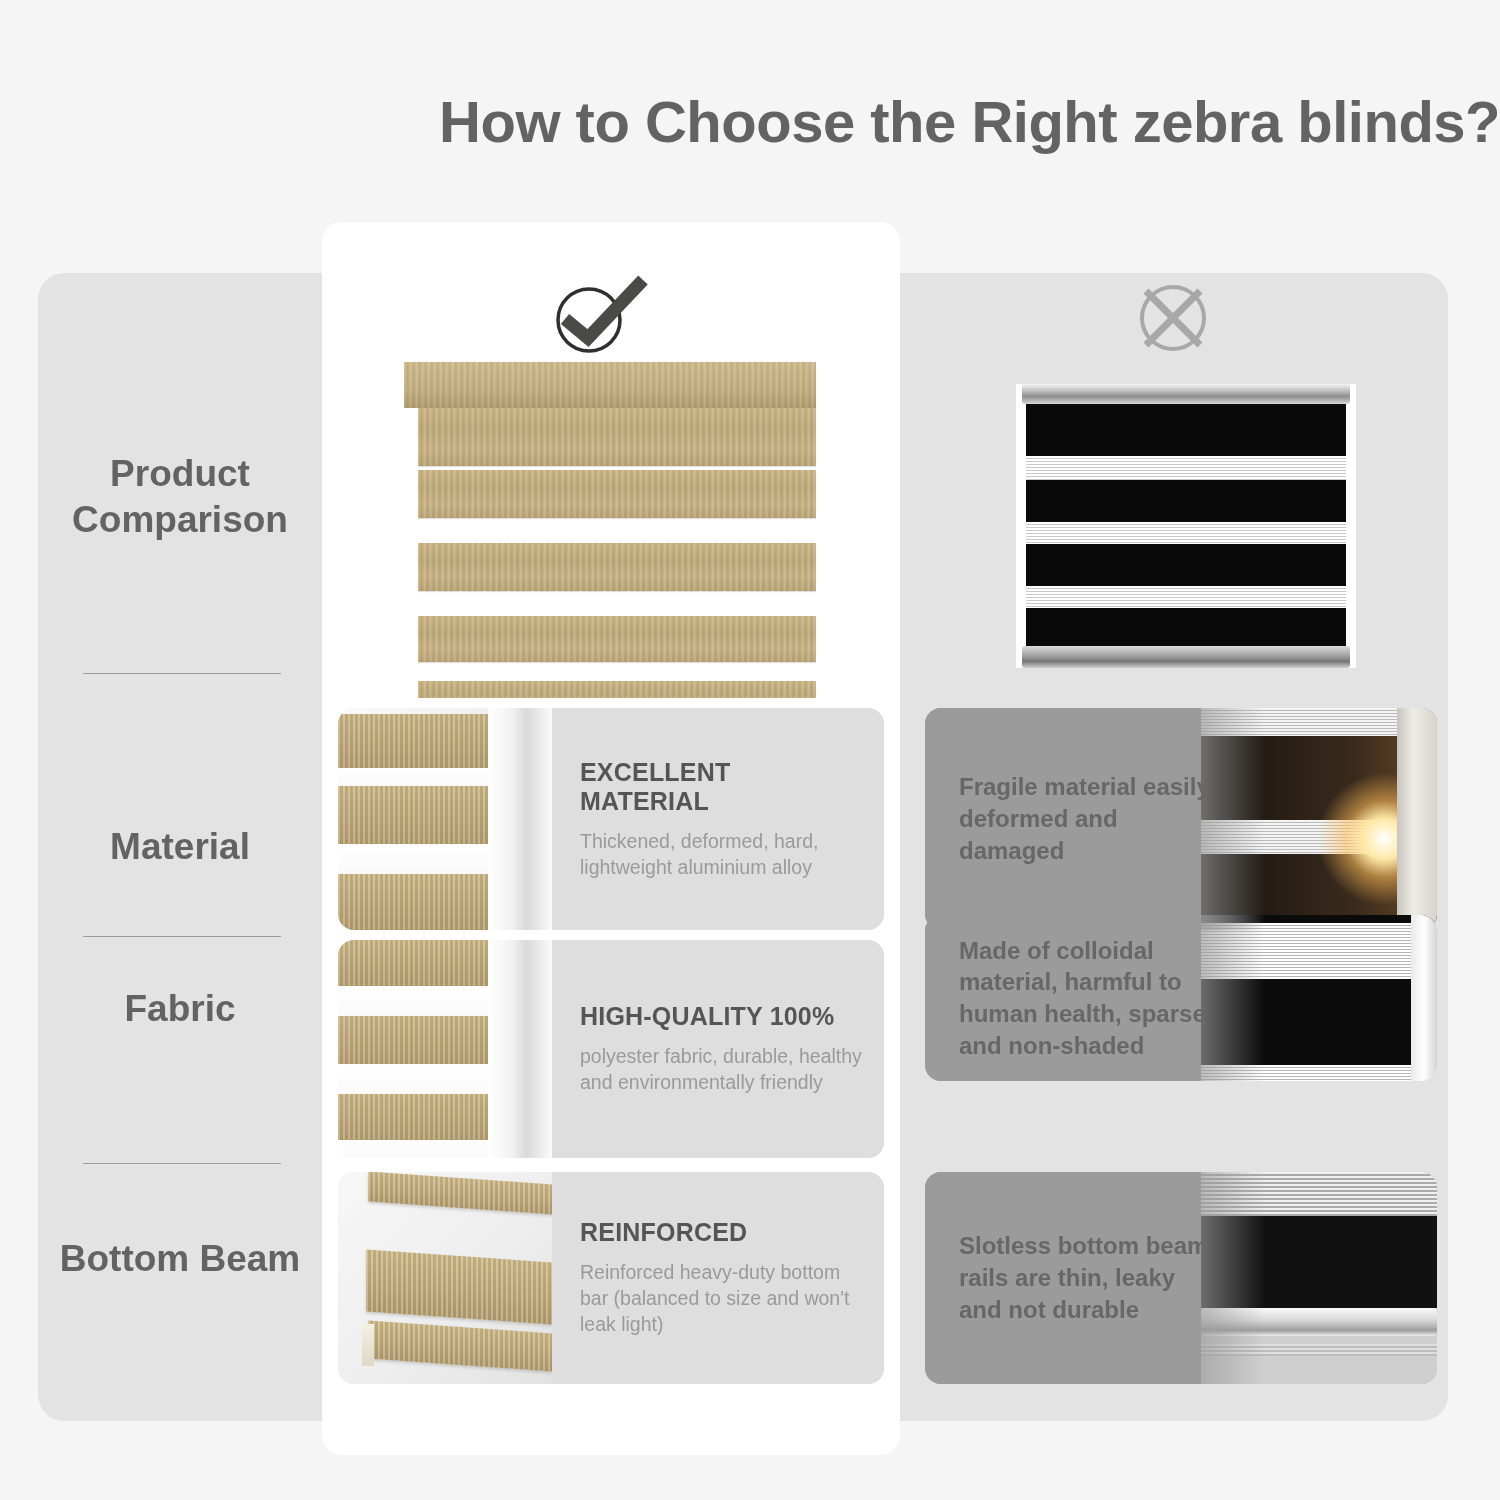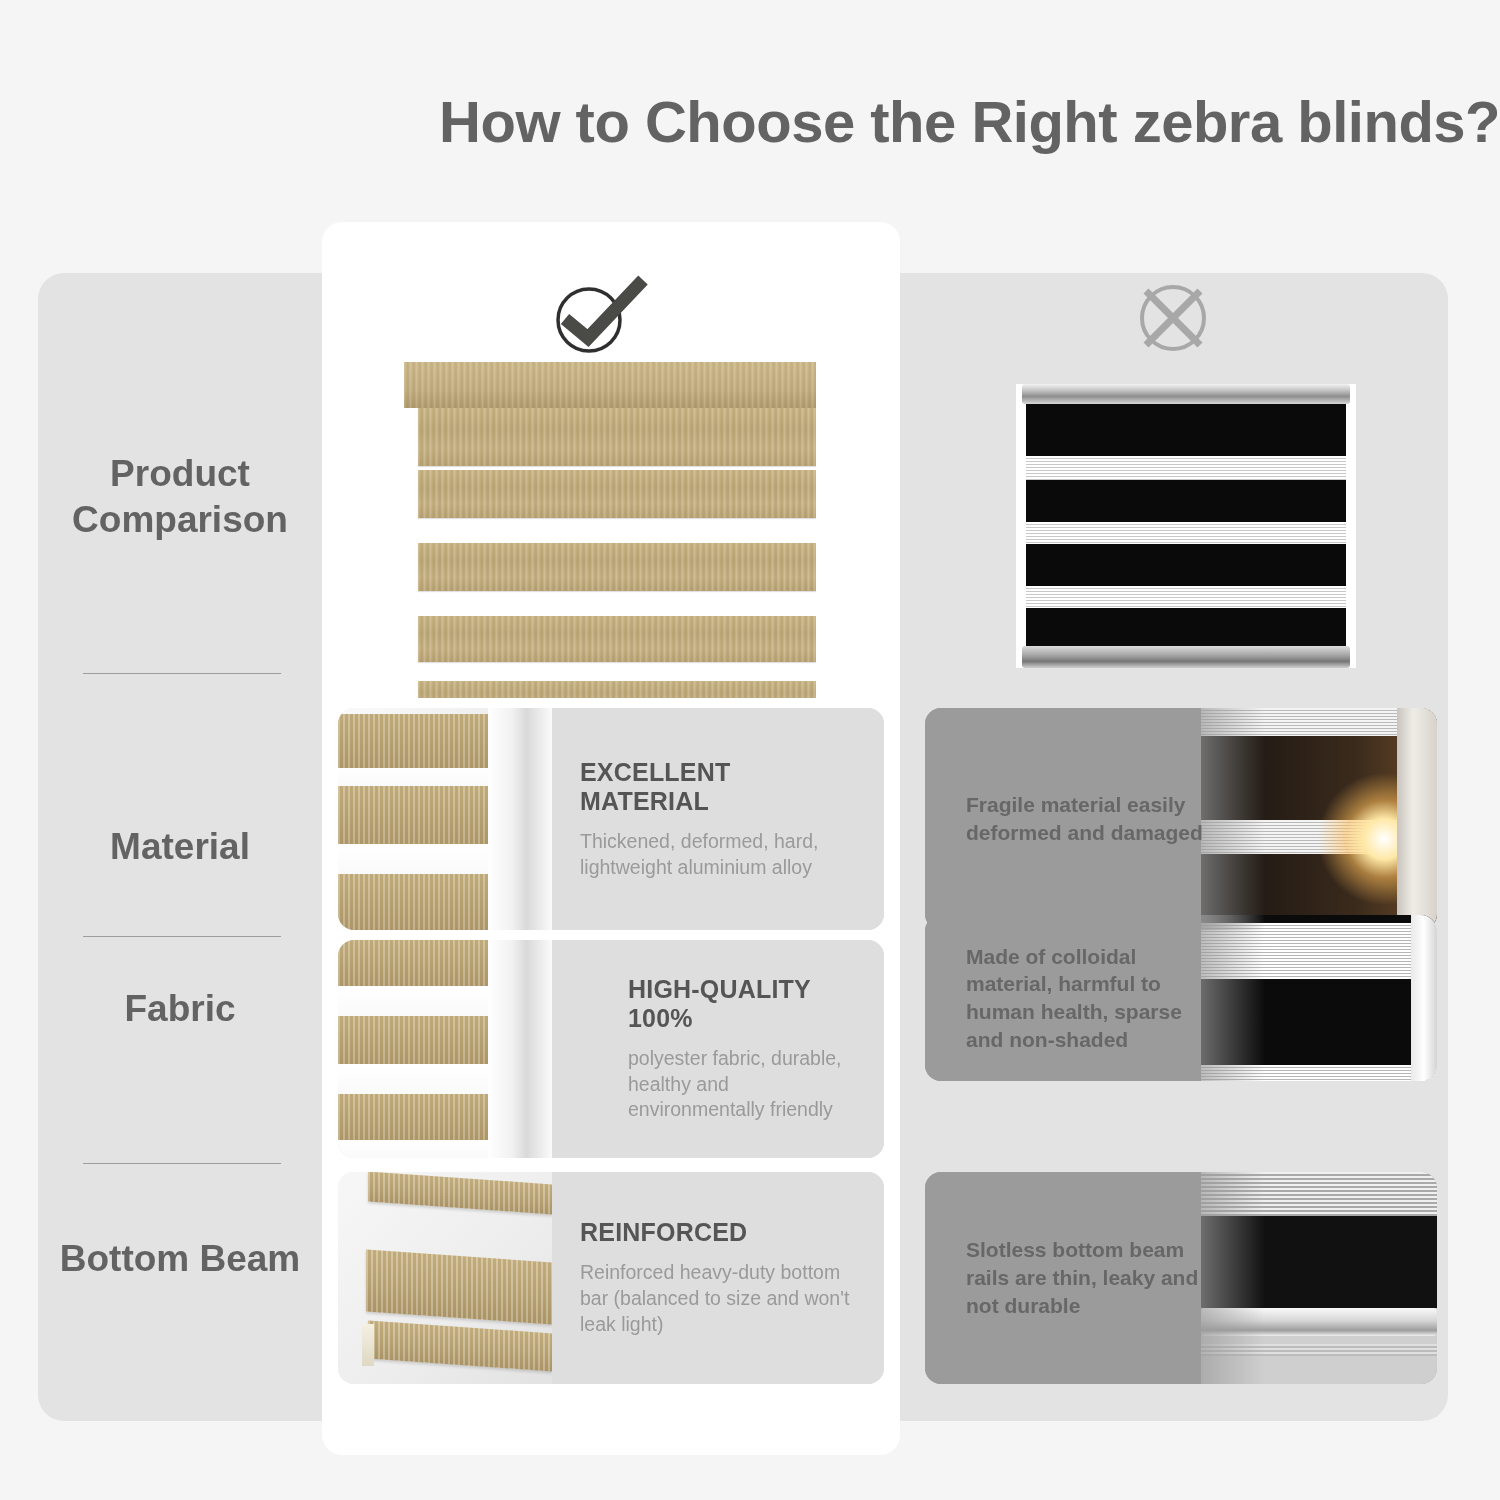--- a/index.html
+++ b/index.html
@@ -175,21 +175,21 @@
   .feat-left {
     position: absolute;
     left: 338px;
     width: 546px;
     border-radius: 16px;
     overflow: hidden;
     background: #dedede;
     display: flex;
   }
   .feat-left.f0 { top: 708px; height: 222px; }
-  .feat-left.f1 { top: 940px; height: 218px; gap: 48px; }
+  .feat-left.f1 { top: 940px; height: 218px; }
   .feat-left.f2 { top: 1172px; height: 212px; }
 
   .feat-left .photo {
     width: 214px;
     height: 100%;
     position: relative;
     overflow: hidden;
     background: #f3f3f3;
     flex: none;
   }
@@ -246,24 +246,24 @@
     position: absolute;
     z-index: 3;
     left: 30px;
     top: 0;
     bottom: 0;
     width: 270px;
     display: flex;
     align-items: center;
   }
   .feat-right .txt p {
-    margin: 11px;
+    margin: 4px;
     color: #676767;
     font-weight: bold;
-    font-size: 21px;
+    font-size: 24px;
     line-height: 1.32;
   }
 
   
   .ph-window-tan {
     position: absolute; inset: 0;
     background: linear-gradient(120deg,#fafafa 0%,#efefef 45%,#e4e4e4 100%);
   }
   .ph-window-tan .frame {
     position: absolute; right: 0; top: 0; bottom: 0; width: 64px;

